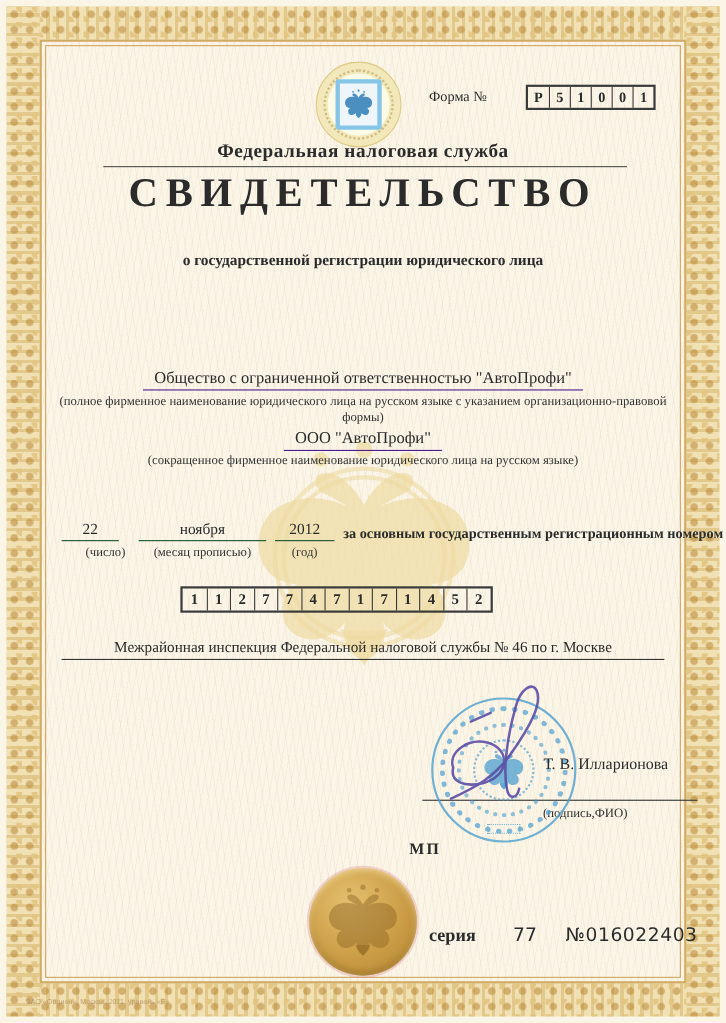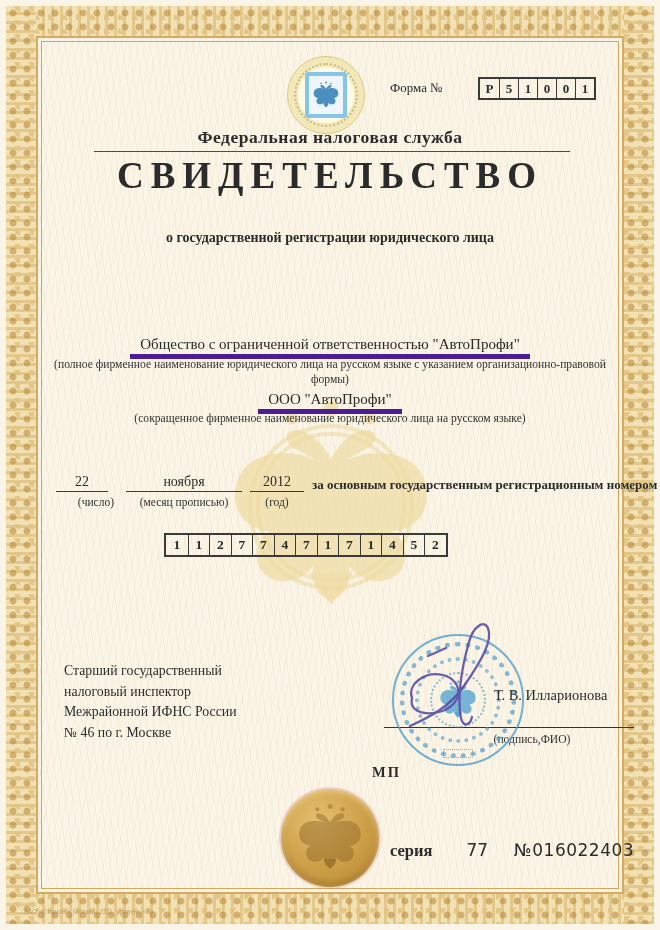--- a/index.html
+++ b/index.html
@@ -66,21 +66,21 @@
   .agency { position:absolute; left:0; right:0; top:127px; text-align:center;
     font-size:17.5px; font-weight:bold; letter-spacing:.5px; z-index:2; }
   .agency-rule { position:absolute; left:94px; right:90px; top:151px; border-top:1px solid #4d4d4d; z-index:2; }
   .doc-title { position:absolute; left:0; right:0; top:154px; text-align:center;
     font-size:37px; font-weight:bold; letter-spacing:7px; z-index:2; }
   .subtitle { position:absolute; left:0; right:0; top:230px; text-align:center;
     font-size:14px; font-weight:bold; z-index:2; }
   .statement { position:absolute; left:58px; right:56px; top:258px; text-align:center;
     font-size:13.6px; font-weight:bold; line-height:1.56; z-index:2; }
   .name-full { position:absolute; left:0; right:0; top:336px; text-align:center; font-size:15px; z-index:2; }
-  .name-full span, .name-short span { display:inline-block; border-bottom:5px solid #4c1d95; padding:0 10px 1px; }
+  .name-full span, .name-short span { display:inline-block; border-bottom:1px solid #4c1d95; padding:0 10px 1px; }
   .caption { position:absolute; text-align:center; font-size:11.6px; color:#333; line-height:1.3; z-index:2; }
   .cap-full  { left:48px; right:48px; top:357px; }
   .name-short { position:absolute; left:0; right:0; top:391px; text-align:center; font-size:15px; z-index:2; }
   .cap-short { left:48px; right:48px; top:411px; }
   
   .blank { position:absolute; text-align:center; font-size:14px; border-bottom:1px solid #14532d;
     padding-bottom:1px; z-index:2; }
   .blank-day   { left:56px;  top:474px; width:52px; }
   .blank-month { left:126px; top:474px; width:116px; }
   .blank-year  { left:250px; top:474px; width:54px; }
@@ -219,27 +219,22 @@
       <div class="ogrn-cell">4</div>
       <div class="ogrn-cell">7</div>
       <div class="ogrn-cell">1</div>
       <div class="ogrn-cell">7</div>
       <div class="ogrn-cell">1</div>
       <div class="ogrn-cell">4</div>
       <div class="ogrn-cell">5</div>
       <div class="ogrn-cell">2</div>
     </div>
 
-
-  <div class="official">
-      <div class="official-line">Старший государственный</div>
-      <div class="official-line">налоговый инспектор</div>
-      <div class="official-line">Межрайонной ИФНС России</div>
-      <div class="official-line">№ 46 по г. Москве</div>
-    </div>
+  <div class="authority">Межрайонная инспекция Федеральной налоговой службы № 46 по г. Москве</div>
+
 
   <div class="sig-line"></div>
   <div class="signer-name">Т. В. Илларионова</div>
   <div class="caption cap-sig">(подпись,ФИО)</div>
   <div class="mp">МП</div>
 
   <div class="stamp">
     <div class="stamp-core">
       <svg class="eagle-stamp" viewBox="0 0 100 100">
           <use href="#eagle"></use>

